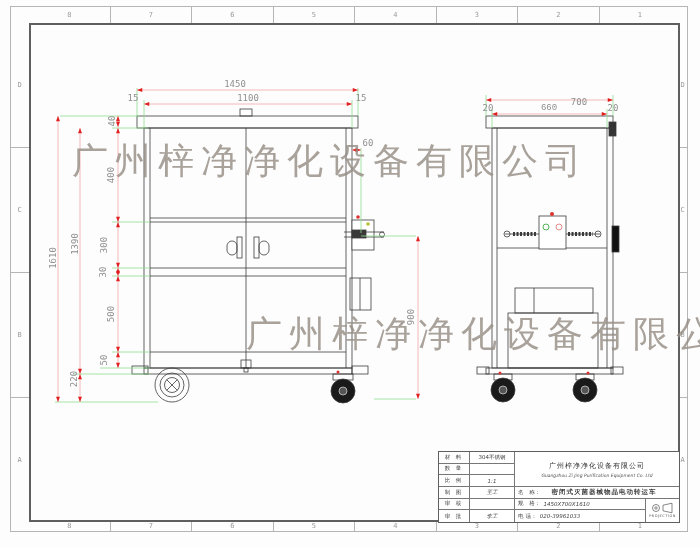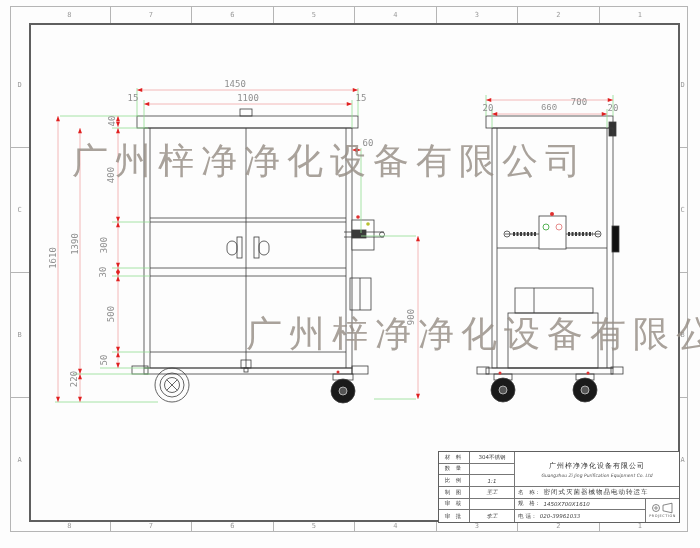--- a/index.html
+++ b/index.html
@@ -36,21 +36,21 @@
   .tb .lab{letter-spacing:2px;}
   .tb .c-company{grid-column:3/5;grid-row:1/4;flex-direction:column;border-right:none;}
   .tb .c-name{grid-column:3/5;grid-row:4;border-right:none;justify-content:flex-start;padding-left:3px;}
   .tb .c-spec{grid-column:3;grid-row:5;justify-content:flex-start;padding-left:3px;}
   .tb .c-phone{grid-column:3;grid-row:6;justify-content:flex-start;padding-left:3px;border-bottom:none;}
   .tb .c-proj{grid-column:4;grid-row:5/7;border-right:none;border-bottom:none;flex-direction:column;}
   .tb .last-row{border-bottom:none;}
   .cmp-cn{font-size:7px;letter-spacing:1px;color:#333;}
   .cmp-en{font-size:4.5px;font-style:italic;color:#555;margin-top:2px;}
   .val-it{font-style:italic;}
-  .c-name .v{font-size:6.5px;font-weight:normal;margin-left:3px;letter-spacing:1px;}
+  .c-name .v{font-size:6.5px;font-weight:bold;margin-left:11px;letter-spacing:1px;}
   .proj-txt{font-size:3.5px;color:#555;letter-spacing:0.5px;}
 </style>
 </head>
 <body>
 
 <div class="page">
 
   <div class="outer-border"></div>
 
   <div class="band band-top">

